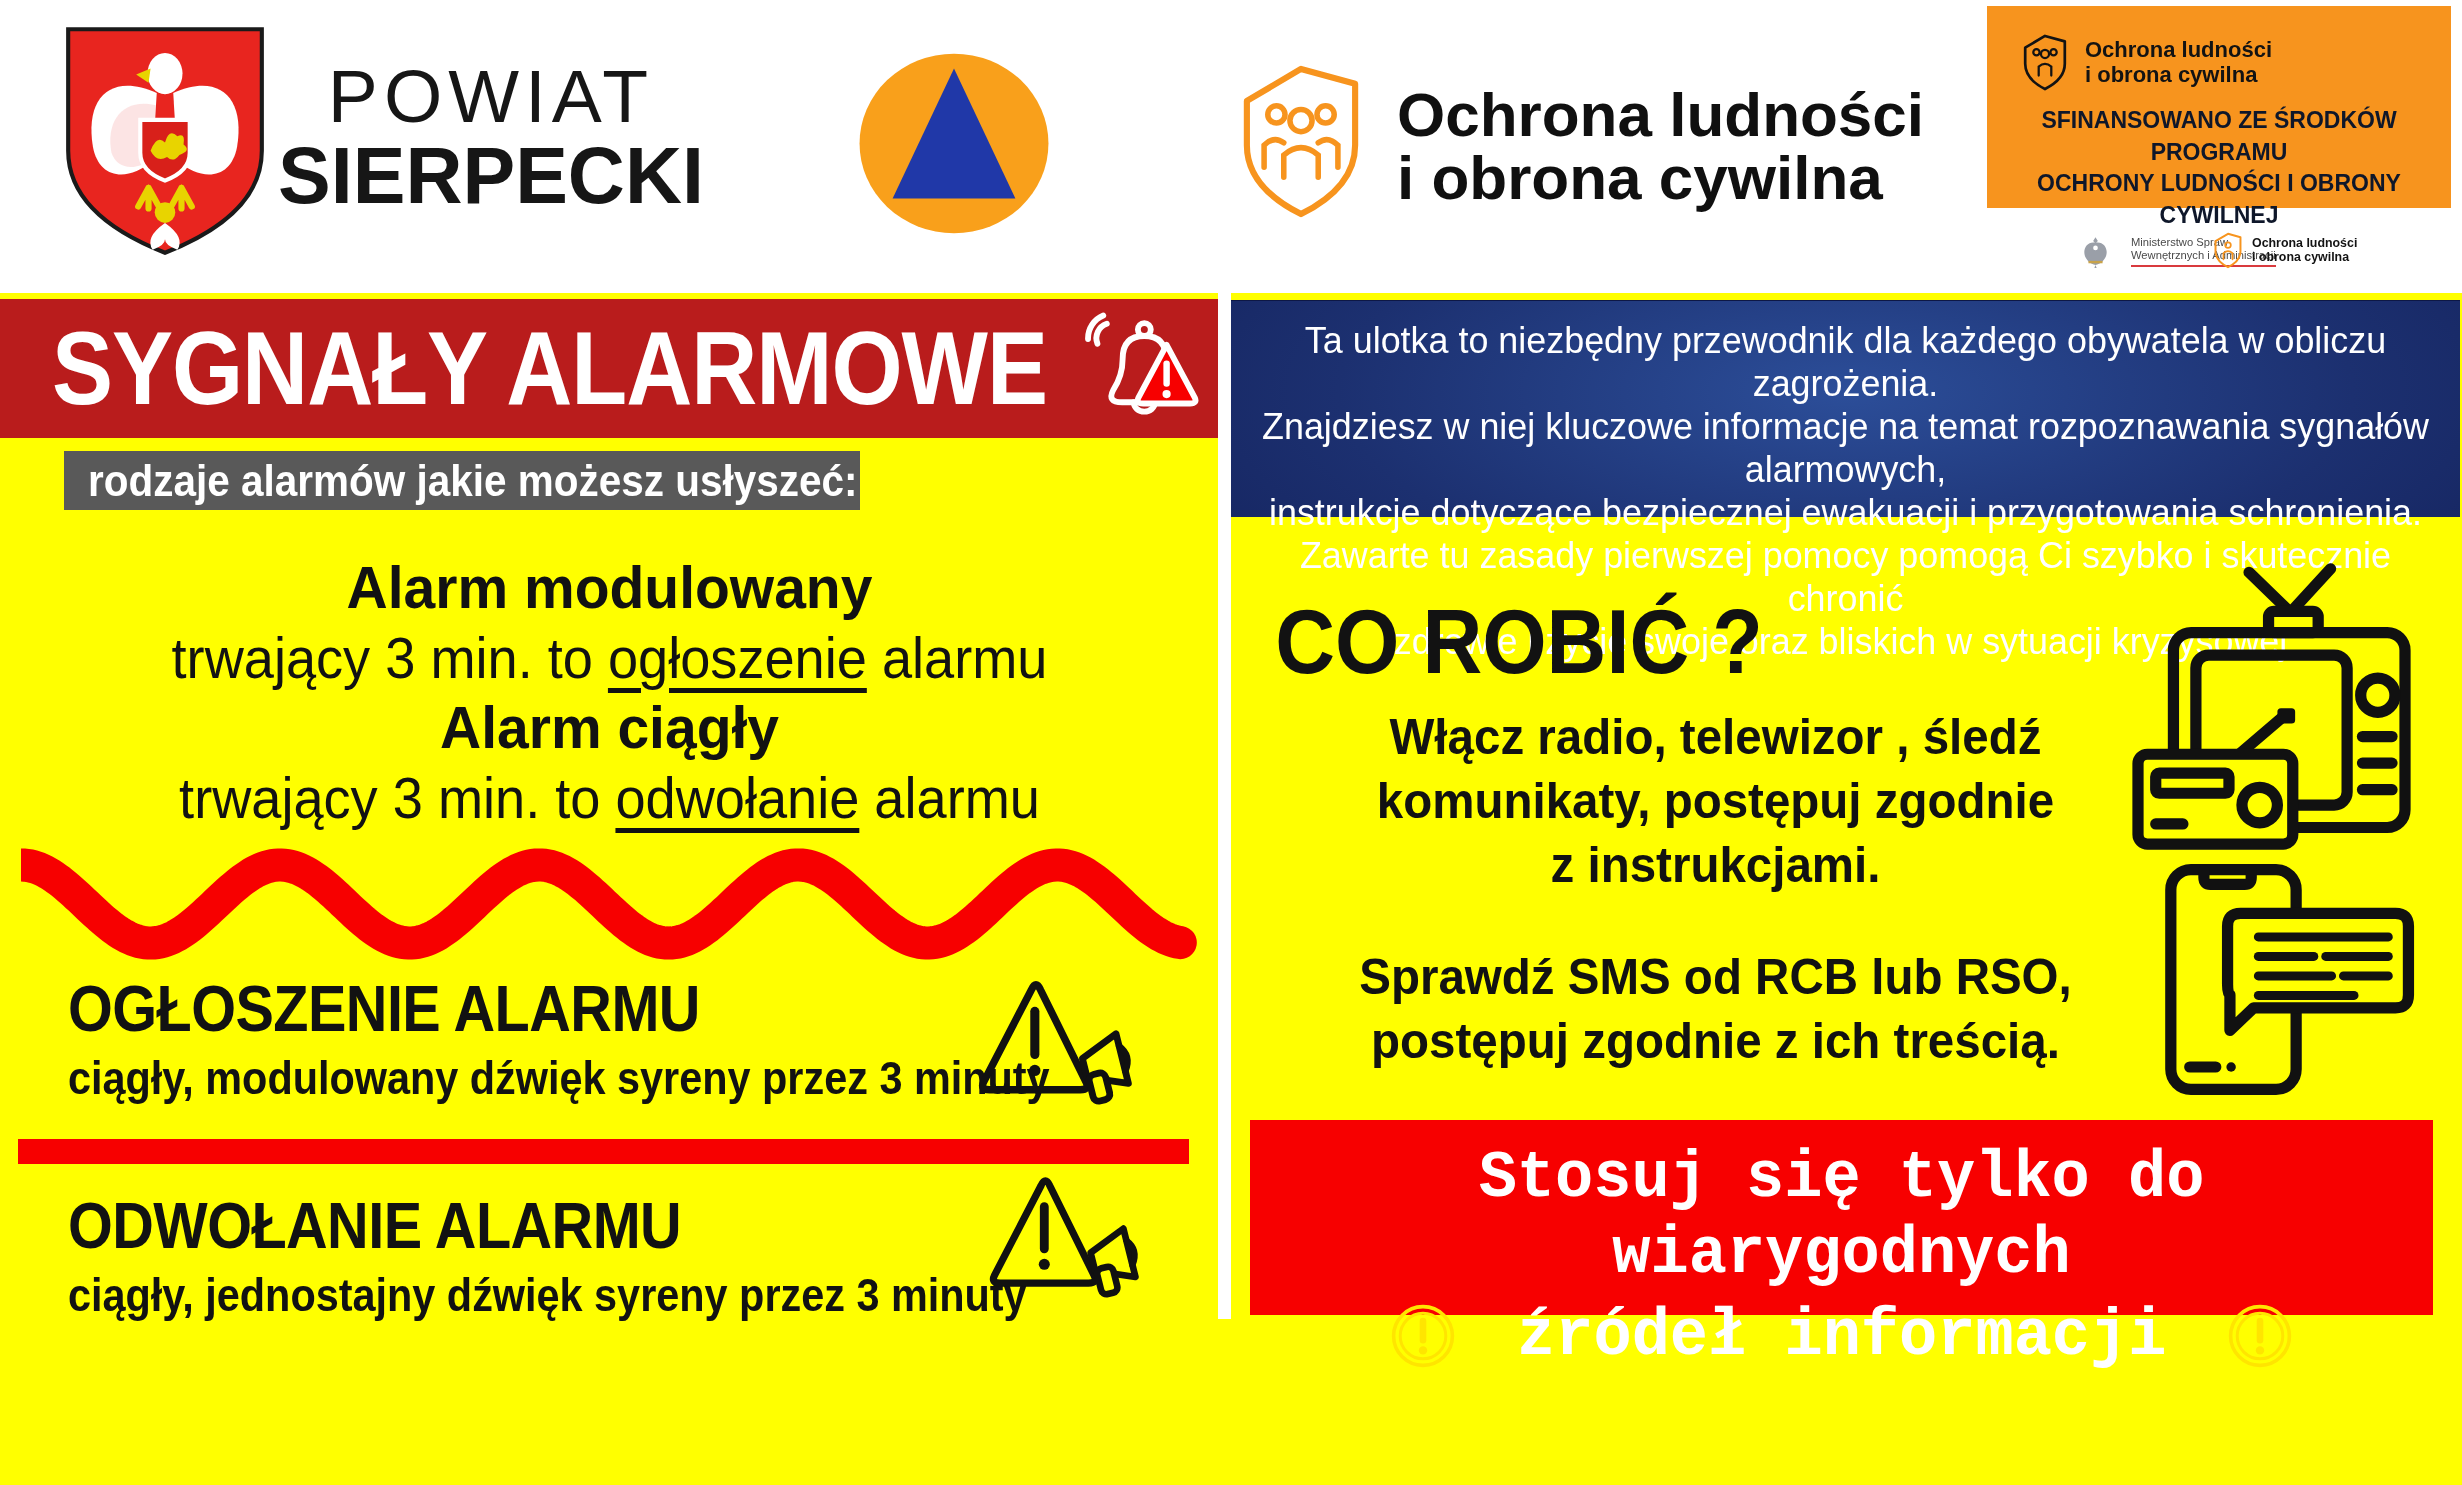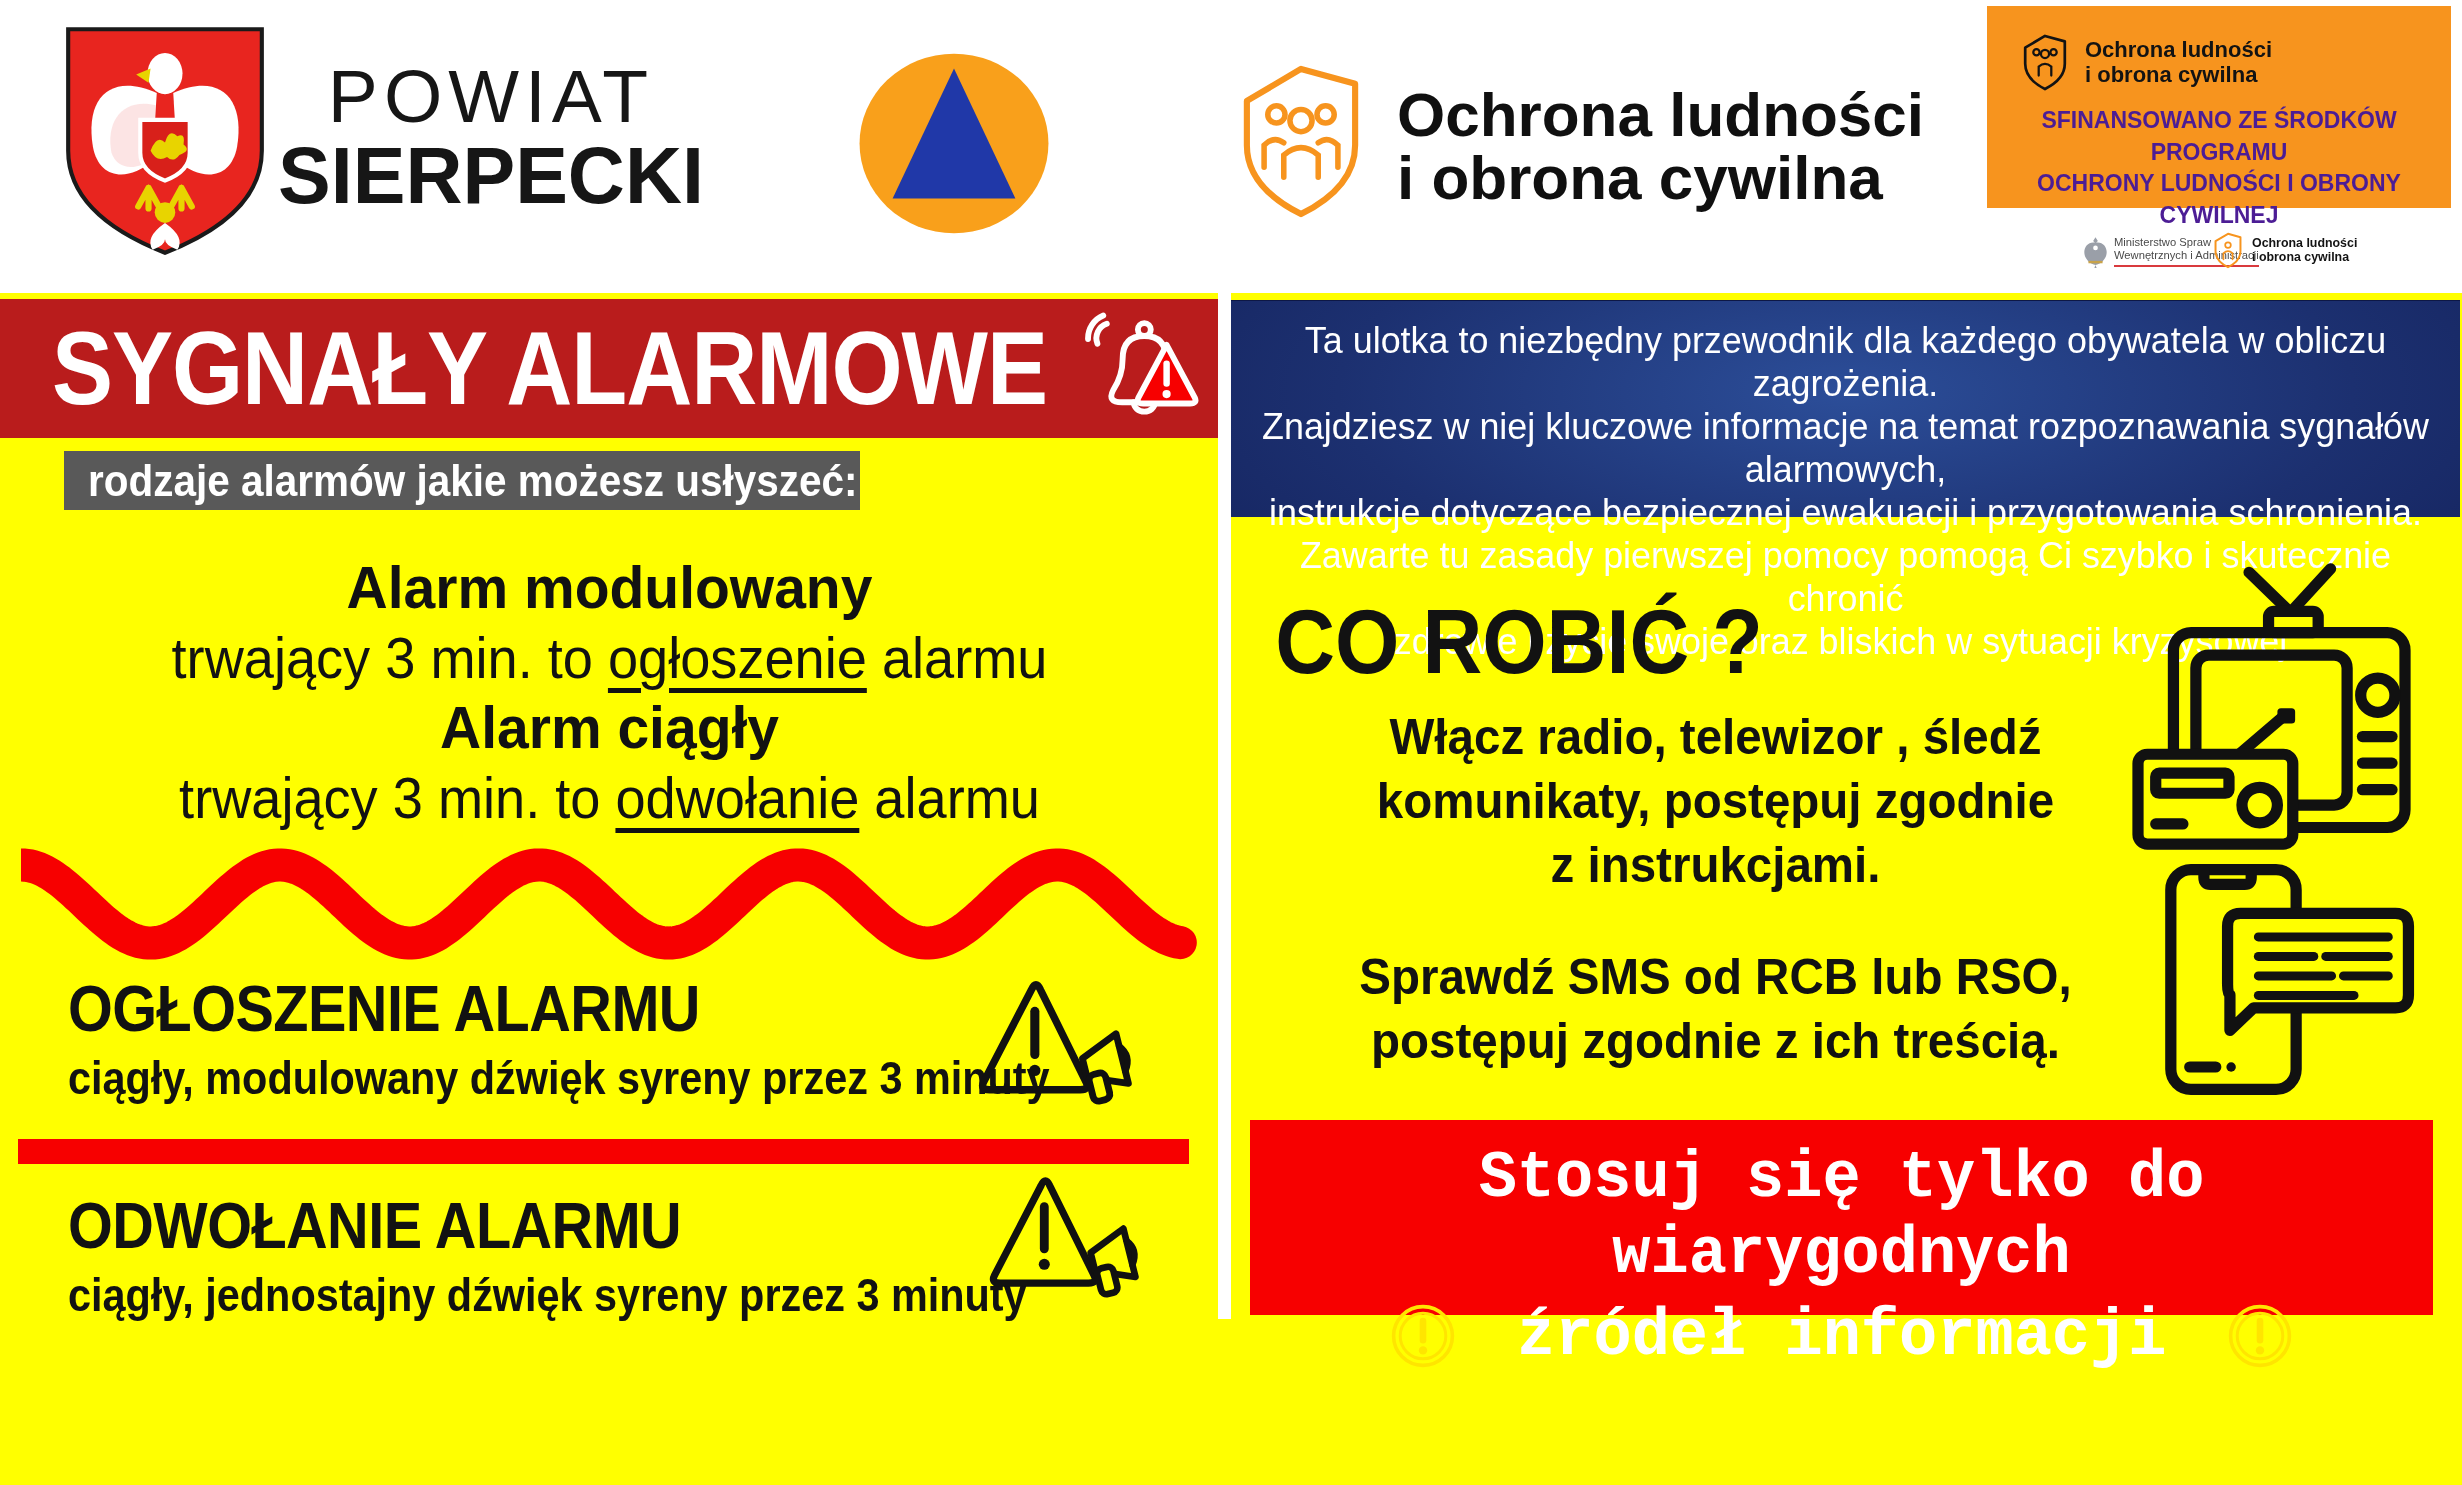--- a/index.html
+++ b/index.html
@@ -10,22 +10,22 @@
   
   .header{position:absolute;left:0;top:0;width:2438px;height:294px;background:#ffffff;}
   .powiat-block{position:absolute;left:278px;top:57px;width:426px;text-align:center;color:#161616;}
   .powiat-l1{font-size:75px;font-weight:400;letter-spacing:6px;line-height:1.05;}
   .powiat-l2{font-size:79px;font-weight:800;letter-spacing:0px;line-height:1.0;}
   .org-text{position:absolute;left:1397px;top:83px;color:#101010;font-size:62px;font-weight:800;line-height:1.02;}
   .funding-box{position:absolute;left:1987px;top:6px;width:464px;height:202px;background:#F7941E;}
   .funding-logo{position:absolute;left:31px;top:28px;display:flex;align-items:center;gap:13px;}
   .funding-logo-text{font-size:22px;font-weight:800;color:#131313;line-height:1.1;}
   .funding-lines{position:absolute;left:0;top:99px;width:100%;text-align:center;
-                 font-size:23px;font-weight:700;color:#4c1d95;line-height:1.38;}
-  .ministry{position:absolute;left:2080px;top:235px;display:flex;align-items:center;gap:3px;}
+                 font-size:23px;font-weight:700;color:#0f172a;line-height:1.38;}
+  .ministry{position:absolute;left:2080px;top:235px;display:flex;align-items:center;gap:20px;}
   .ministry-text{font-size:11.2px;color:#4a4a4a;line-height:1.2;border-bottom:2.4px solid #D93A3E;padding-bottom:3px;}
   .partner{position:absolute;left:2211px;top:232px;display:flex;align-items:center;gap:7px;}
   .partner-text{font-size:12.4px;font-weight:800;color:#131313;line-height:1.1;}
 
   
   .body-yellow{position:absolute;left:0;top:293px;width:2462px;height:1192px;background:#FFF200;background:#FFFF00;}
   .divider{position:absolute;left:1218px;top:293px;width:13px;height:1026px;background:#ffffff;}
 
   
   .banner{position:absolute;left:0;top:299px;width:1218px;height:139px;background:#b91c1c;}

